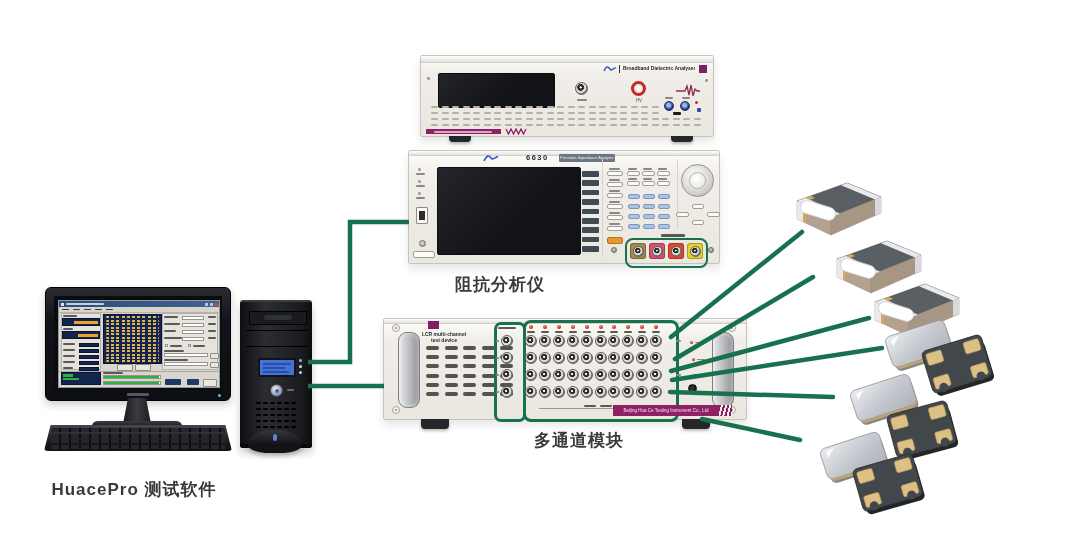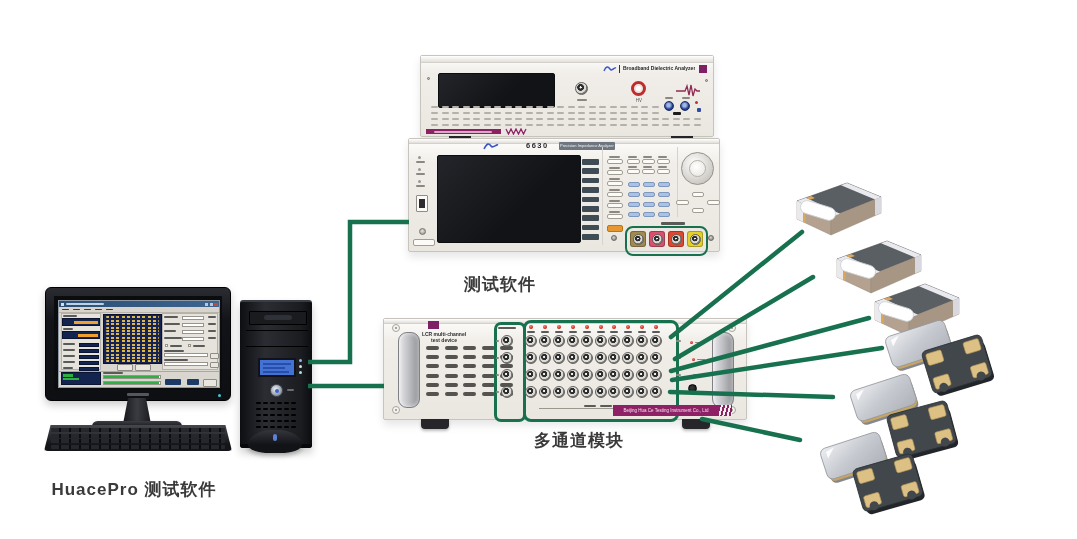--- a/index.html
+++ b/index.html
@@ -34,21 +34,21 @@
   .sw-btnnavy{position:absolute;background:#1d3a66;border:1px solid #122档8;border-radius:1px;}
   .trow{position:relative;height:2px;margin:1.4px 2px 0 2px;border-radius:1px;
         background:repeating-linear-gradient(90deg,#d9b84e 0 3px, transparent 3px 5.2px);}
   svg{display:block;}
 </style>
 </head>
 <body>
 
 <div id="canvas">
 
-  <div class="lbl" style="left:430px;top:273px;width:140px;">测试软件</div>
+  <div class="lbl" style="left:430px;top:273px;width:140px;">阻抗分析仪</div>
   <div class="lbl" style="left:509px;top:429px;width:140px;">多通道模块</div>
   <div class="lbl" style="left:44px;top:478px;width:180px;">HuacePro 测试软件</div>
 
   <div class="chassis" id="dielectric" style="left:420px;top:55px;width:292px;height:80px;">
     <div class="lid"></div>
     <div class="screen" style="left:17px;top:17px;width:115px;height:33px;"></div>
     <svg class="abs" style="left:182px;top:9px;" width="14" height="8">
       <path d="M1 6 C3 1 5 1 7 4 C9 7 11 2 13 3" stroke="#3b55c4" stroke-width="1.4" fill="none"></path>
     </svg>
     <div class="abs" style="left:198px;top:9px;width:1px;height:8px;background:#333;"></div>
@@ -171,21 +171,21 @@
     <div class="abs" style="left:5px;top:73px;width:75px;height:5px;background:#8e2166;">
       <div class="abs" style="left:8px;top:1.5px;width:58px;height:2px;background:#d9a9c9;border-radius:1px;"></div>
     </div>
     <svg class="abs" style="left:84px;top:72px;" width="22" height="7">
       <path d="M1 1 L3.5 6 L6 1 L8.5 6 L11 1 L13.5 6 L16 1 L18.5 6 L21 1" stroke="#8e2166" stroke-width="1.3" fill="none"></path>
     </svg>
     <div class="foot" style="left:28px;top:80px;width:22px;height:6px;"></div>
     <div class="foot" style="left:250px;top:80px;width:22px;height:6px;"></div>
   </div>
 
-  <div class="chassis" id="impedance" style="left:408px;top:138px;width:310px;height:112px;">
+  <div class="chassis" id="impedance" style="left:408px;top:150px;width:310px;height:112px;">
     <div class="lid" style="height:4px;"></div>
     <svg class="abs" style="left:74px;top:3px;" width="16" height="9">
       <path d="M1 7 C4 1 6 1 8 4 C10 7 13 2 15 3" stroke="#3b55c4" stroke-width="1.6" fill="none"></path>
     </svg>
     <div class="abs" style="left:117px;top:2px;font-size:7.5px;font-weight:bold;color:#2a2a2e;letter-spacing:1.5px;">6630</div>
     <div class="abs" style="left:150px;top:3px;width:56px;height:8px;background:#6e7680;border-radius:1px;color:#eef0f2;font-size:4px;line-height:8px;text-align:center;white-space:nowrap;overflow:hidden;">Precision Impedance Analyzer</div>
 
     <div class="abs" style="left:9px;top:17px;width:3px;height:3px;border-radius:50%;background:#9a9890;"></div>
     <div class="lbar" style="left:7px;top:22px;width:9px;height:1.5px;"></div>
     <div class="abs" style="left:9px;top:29px;width:3px;height:3px;border-radius:50%;background:#9a9890;"></div>

